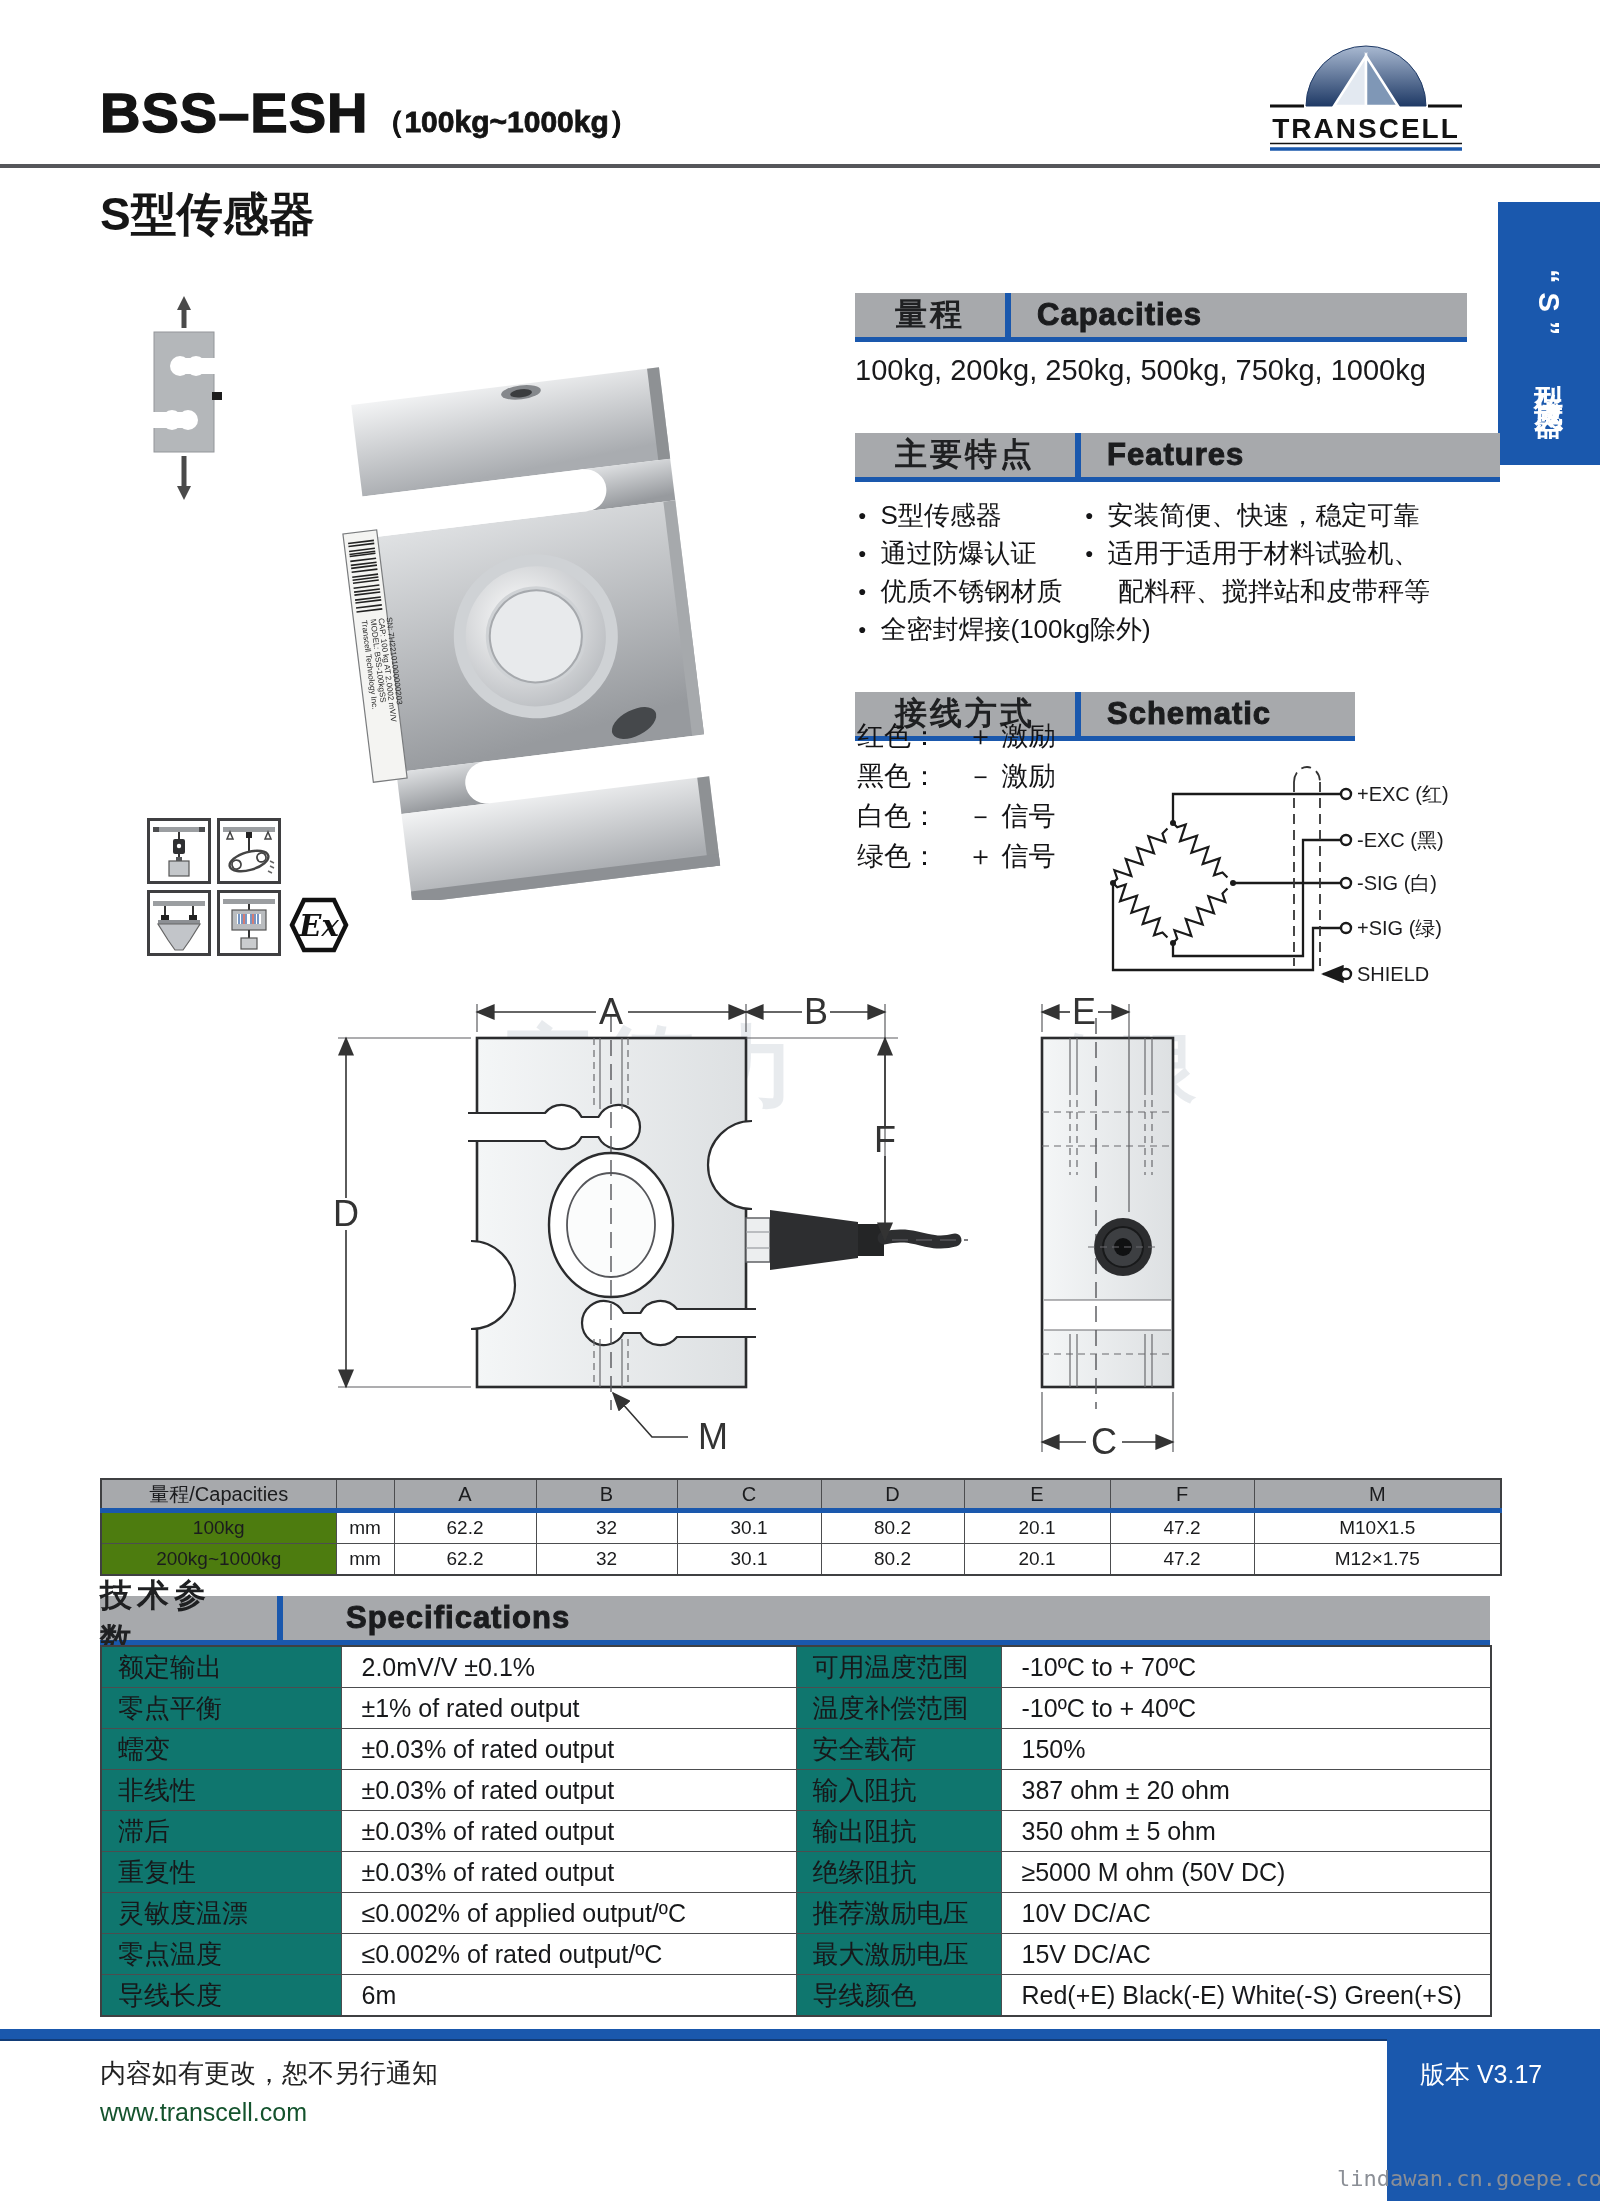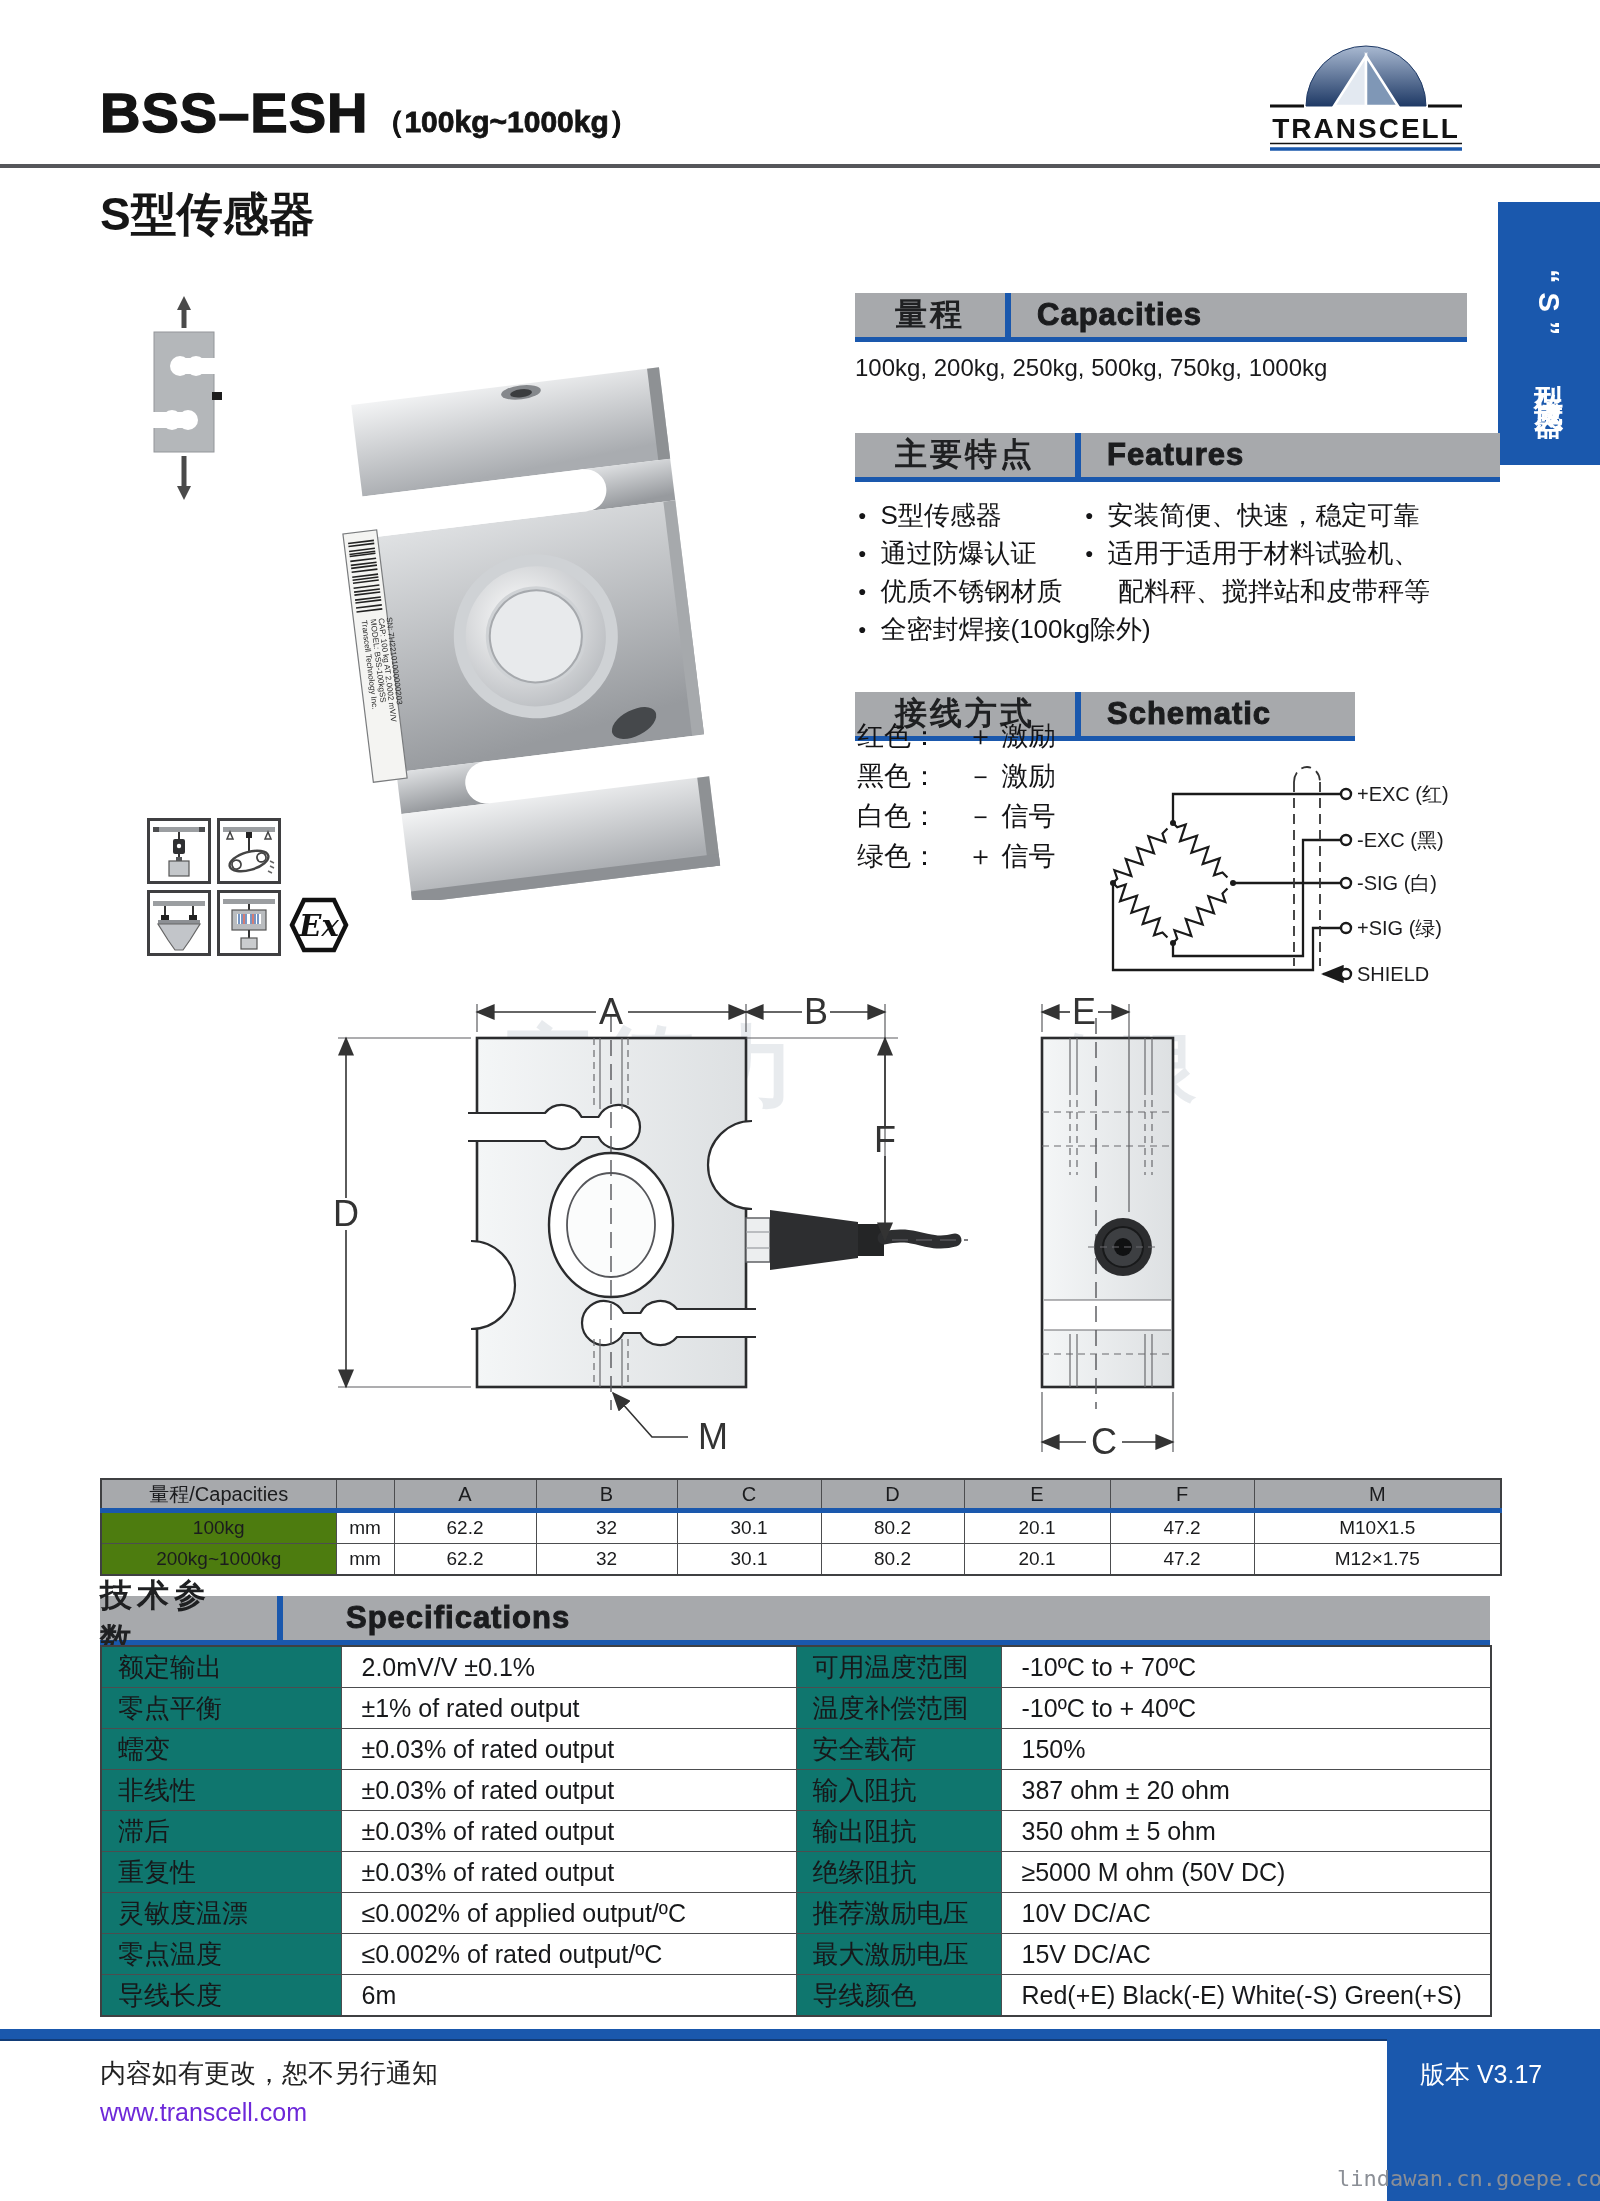--- a/index.html
+++ b/index.html
@@ -25,21 +25,21 @@
   .secbar .zh{display:flex;align-items:center;justify-content:center;font-size:32px;font-weight:700;
               color:#1f2022;letter-spacing:3px;}
   .secbar .bdiv{width:6px;background:#1a58ad;}
   .secbar .en{display:flex;align-items:center;padding-left:26px;font-size:31px;font-weight:700;
               color:#1b1c1e;-webkit-text-stroke:1px #1b1c1e;letter-spacing:1px;}
   .sec-cap{left:855px;top:293px;width:612px;}  .sec-cap .zh{width:150px;}
   .sec-feat{left:855px;top:433px;width:645px;} .sec-feat .zh{width:220px;}
   .sec-schem{left:855px;top:692px;width:500px;}.sec-schem .zh{width:220px;}
   .sec-spec{left:100px;top:1596px;width:1390px;gap:37px;}.sec-spec .zh{width:140px;letter-spacing:5px;}
 
-  .cap-text{position:absolute;left:855px;top:354px;font-size:24px;color:#19191b;}
+  .cap-text{position:absolute;left:855px;top:354px;font-size:29px;color:#19191b;}
 
   
   .feat-col{position:absolute;top:496px;font-size:26px;line-height:38px;color:#151517;white-space:nowrap;}
   .feat-left{left:858px;}
   .feat-right{left:1085px;}
   .feat-item::before{content:"●";font-size:14px;margin-right:14px;vertical-align:4px;}
   .feat-item.cont{padding-left:33px;}
   .feat-item.cont::before{content:none;}
 
   
@@ -77,21 +77,21 @@
            table-layout:fixed;border:2.5px solid #3f4042;color:#17181a;}
   .spectab td{border:1.6px solid #4c4d4f;height:40px;padding:0;}
   .spectab td.lab{background:#0f766e;font-size:26px;padding-left:16px;}
   .spectab td.val{background:#fff;font-size:25px;padding-left:20px;}
 
   
   .foot-bar{position:absolute;left:0;top:2029px;width:1600px;height:12px;background:#1a58ad;border-bottom:2px solid #123c78;box-sizing:border-box;}
   .foot-box{position:absolute;left:1387px;top:2029px;width:213px;height:172px;background:#1a58ad;}
   .foot-version{position:absolute;left:1420px;top:2058px;color:#fff;font-size:25px;}
   .foot-note{position:absolute;left:100px;top:2056px;font-size:26px;color:#222;}
-  .foot-url{position:absolute;left:100px;top:2098px;font-size:25px;color:#6d28d9;}
+  .foot-url{position:absolute;left:100px;top:2098px;font-size:25px;color:#14532d;}
   .foot-wm{position:absolute;left:1337px;top:2166px;font-family:"DejaVu Sans Mono",monospace;
            font-size:22px;color:#8b8f96;z-index:5;}
 
   
   .appicon{position:absolute;width:64px;height:66px;background:#fff;border:3px solid #3f3f41;box-sizing:border-box;}
   .ai1{left:147px;top:818px;} .ai2{left:217px;top:818px;}
   .ai3{left:147px;top:890px;} .ai4{left:217px;top:890px;}
   .ex-mark{position:absolute;left:288px;top:895px;width:62px;height:60px;}
   .s-icon{position:absolute;left:146px;top:296px;width:76px;height:206px;}
   .product{position:absolute;left:250px;top:330px;width:560px;height:570px;}

